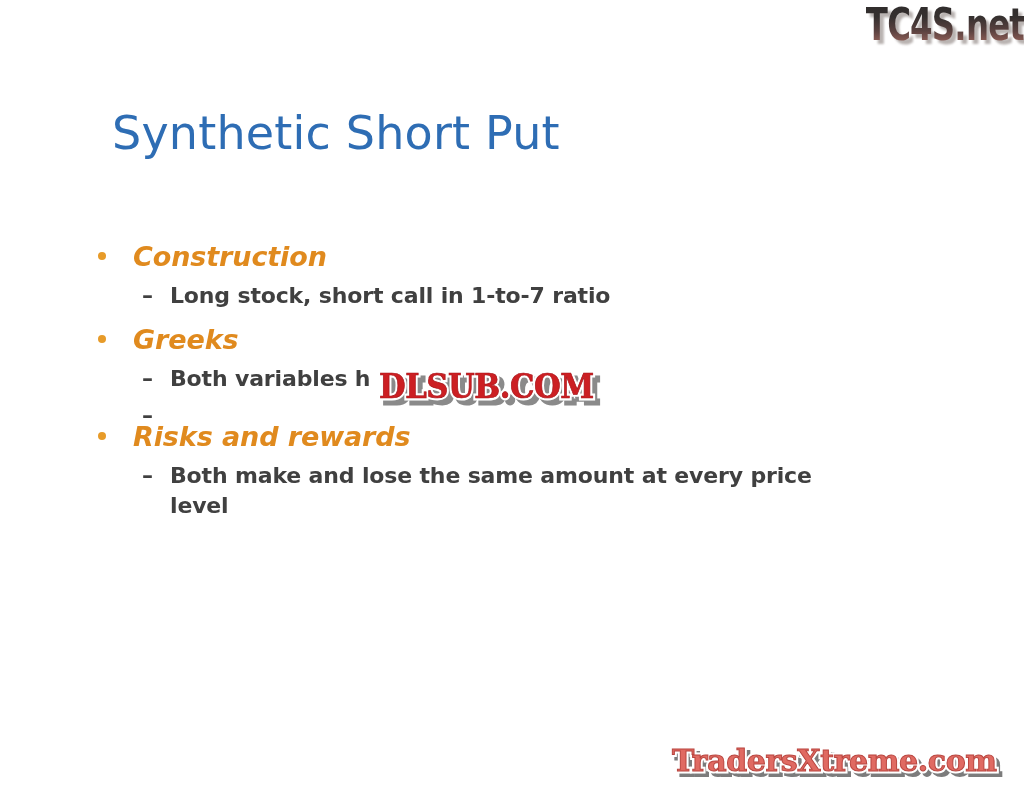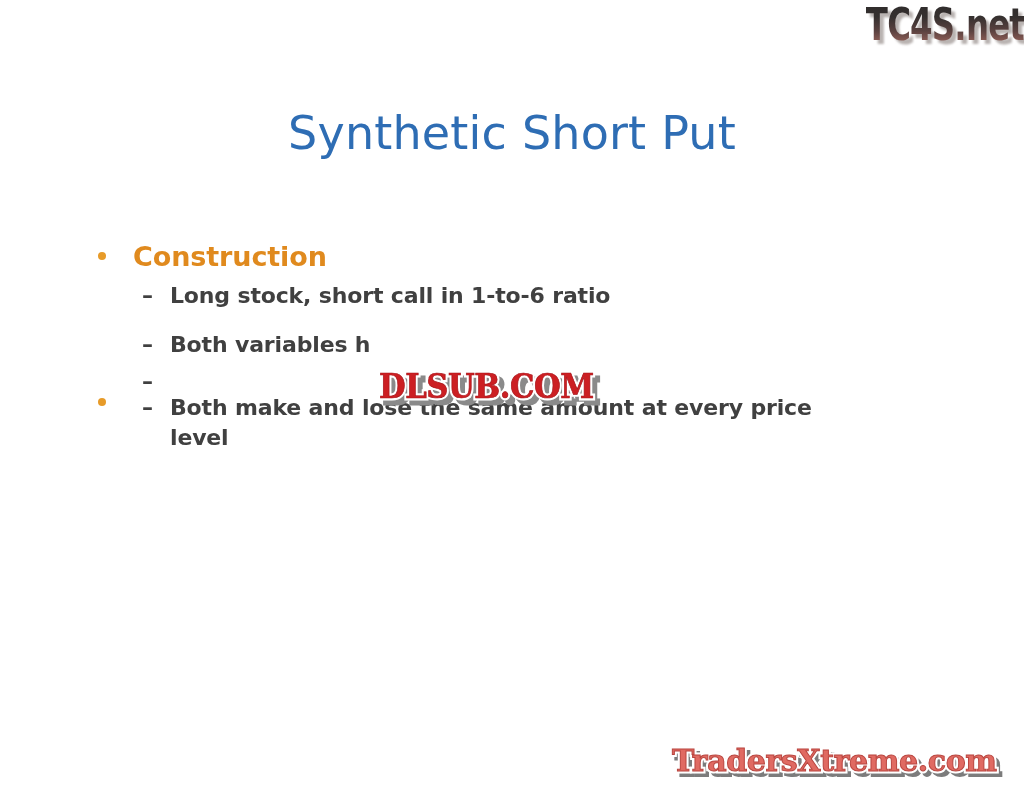--- a/index.html
+++ b/index.html
@@ -61,21 +61,20 @@
     color: transparent;
     -webkit-text-fill-color: transparent;
   }
 
   
   #title {
     position: absolute;
     left: 112px;
     top: 104px;
     width: 800px;
-    text-align: center;
     font-family: "DejaVu Sans", "Liberation Sans", sans-serif;
     font-weight: 400;
     font-size: 46px;
     line-height: 58px;
     color: #2e6db4;
     letter-spacing: 0.2px;
     white-space: nowrap;
   }
 
   
@@ -88,20 +87,21 @@
   .lvl1 {
     position: relative;
     padding-left: 41px;
     margin: 0;
     font-family: "DejaVu Sans", "Liberation Sans", sans-serif;
     font-weight: bold;
     font-size: 27px;
     line-height: 34px;
     color: #e08a1e;
     letter-spacing: -0.1px;
+    font-style: italic;
   }
   .lvl1 > .marker {
     position: absolute;
     left: 6px;
     top: 12px;
     width: 8px;
     height: 8px;
     border-radius: 50%;
     background: #e79b29;
   }
@@ -219,39 +219,44 @@
 
   <div id="body">
 
     <div class="lvl1">
       <span class="marker"></span>
       <span>Construction</span>
     </div>
     <div class="gap-sm"></div>
     <div class="lvl2">
       <span class="marker">–</span>
-      <span>Long stock, short call in 1-to-6 ratio</span>
+      <span>Long stock, short call in 1-to-7 ratio</span>
     </div>
 
     <div class="gap-md"></div>
-
-    <div class="gap-sm"></div>
-    <div class="lvl2">
-      <span class="marker">–</span>
-      <span>Both variables h</span>
-    </div>
-    <div class="gap-sm"></div>
-    <div class="lvl2">
-      <span class="marker">–</span>
-    </div>
-
-    <div class="gap-lg"></div>
 
     <div class="lvl1">
       <span class="marker"></span>
+      <span>Greeks</span>
+    </div>
+    <div class="gap-sm"></div>
+    <div class="lvl2">
+      <span class="marker">–</span>
+      <span>Both variables h</span>
+    </div>
+    <div class="gap-sm"></div>
+    <div class="lvl2">
+      <span class="marker">–</span>
+    </div>
+
+    <div class="gap-lg"></div>
+
+    <div class="lvl1">
+      <span class="marker"></span>
+      <span>Risks and rewards</span>
     </div>
     <div class="gap-sm"></div>
     <div class="lvl2">
       <span class="marker">–</span>
       <span>Both make and lose the same amount at every price level</span>
     </div>
 
   </div>
 
   <div id="dlsub-watermark">

